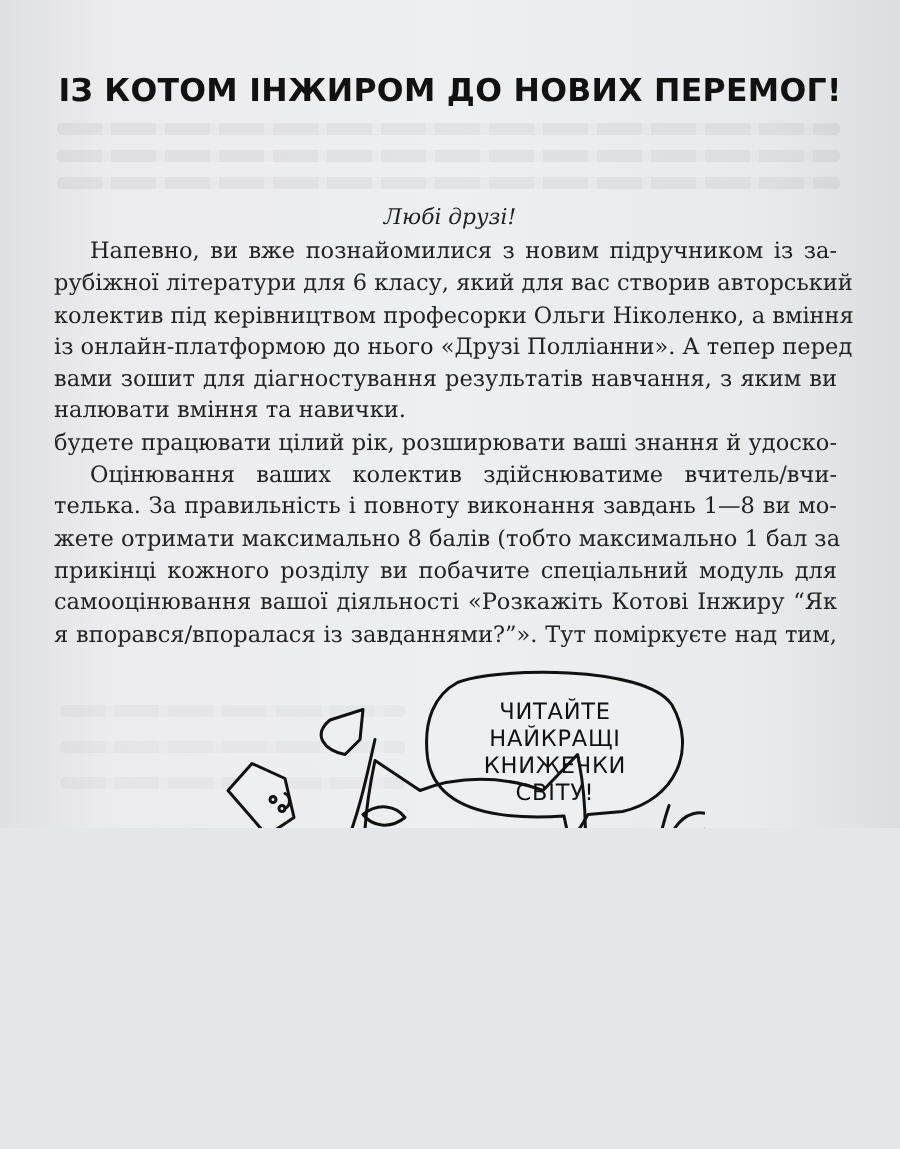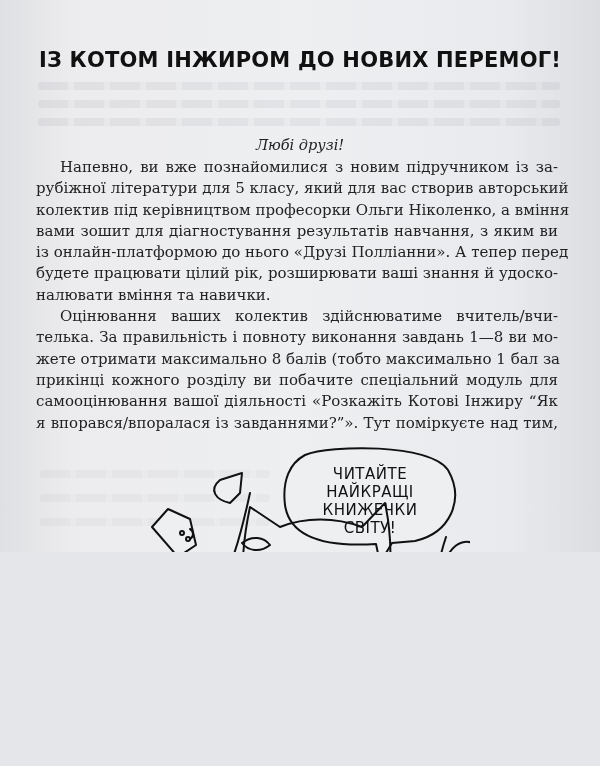--- a/index.html
+++ b/index.html
@@ -60,26 +60,26 @@
   <div class="bleed" style="top:494px;left:40px;right:330px;opacity:.6"></div>
   <div class="bleed" style="top:518px;left:40px;right:330px;opacity:.6"></div>
 
   <div class="title">ІЗ КОТОМ ІНЖИРОМ ДО НОВИХ ПЕРЕМОГ!</div>
 
   <div class="salutation">Любі друзі!</div>
 
   <div class="body-text">
     <div>
       <span class="line indent">Напевно, ви вже познайомилися з новим підручником із за-</span>
-      <span class="line">рубіжної літератури для 5 класу, який для вас створив авторський</span>
+      <span class="line">рубіжної літератури для 6 класу, який для вас створив авторський</span>
       <span class="line">колектив під керівництвом професорки Ольги Ніколенко, а вміння</span>
+      <span class="line">із онлайн-платформою до нього «Друзі Полліанни». А тепер перед</span>
       <span class="line">вами зошит для діагностування результатів навчання, з яким ви</span>
-      <span class="line">із онлайн-платформою до нього «Друзі Полліанни». А тепер перед</span>
+      <span class="line last">налювати вміння та навички.</span>
       <span class="line">будете працювати цілий рік, розширювати ваші знання й удоско-</span>
-      <span class="line last">налювати вміння та навички.</span>
     </div>
     <div>
       <span class="line indent">Оцінювання ваших колектив здійснюватиме вчитель/вчи-</span>
       <span class="line">телька. За правильність і повноту виконання завдань 1—8 ви мо-</span>
       <span class="line">жете отримати максимально 8 балів (тобто максимально 1 бал за</span>
       <span class="line">прикінці кожного розділу ви побачите спеціальний модуль для</span>
       <span class="line">самооцінювання вашої діяльності «Розкажіть Котові Інжиру “Як</span>
       <span class="line">я впорався/впоралася із завданнями?”». Тут поміркуєте над тим,</span>
     </div>
   </div>

